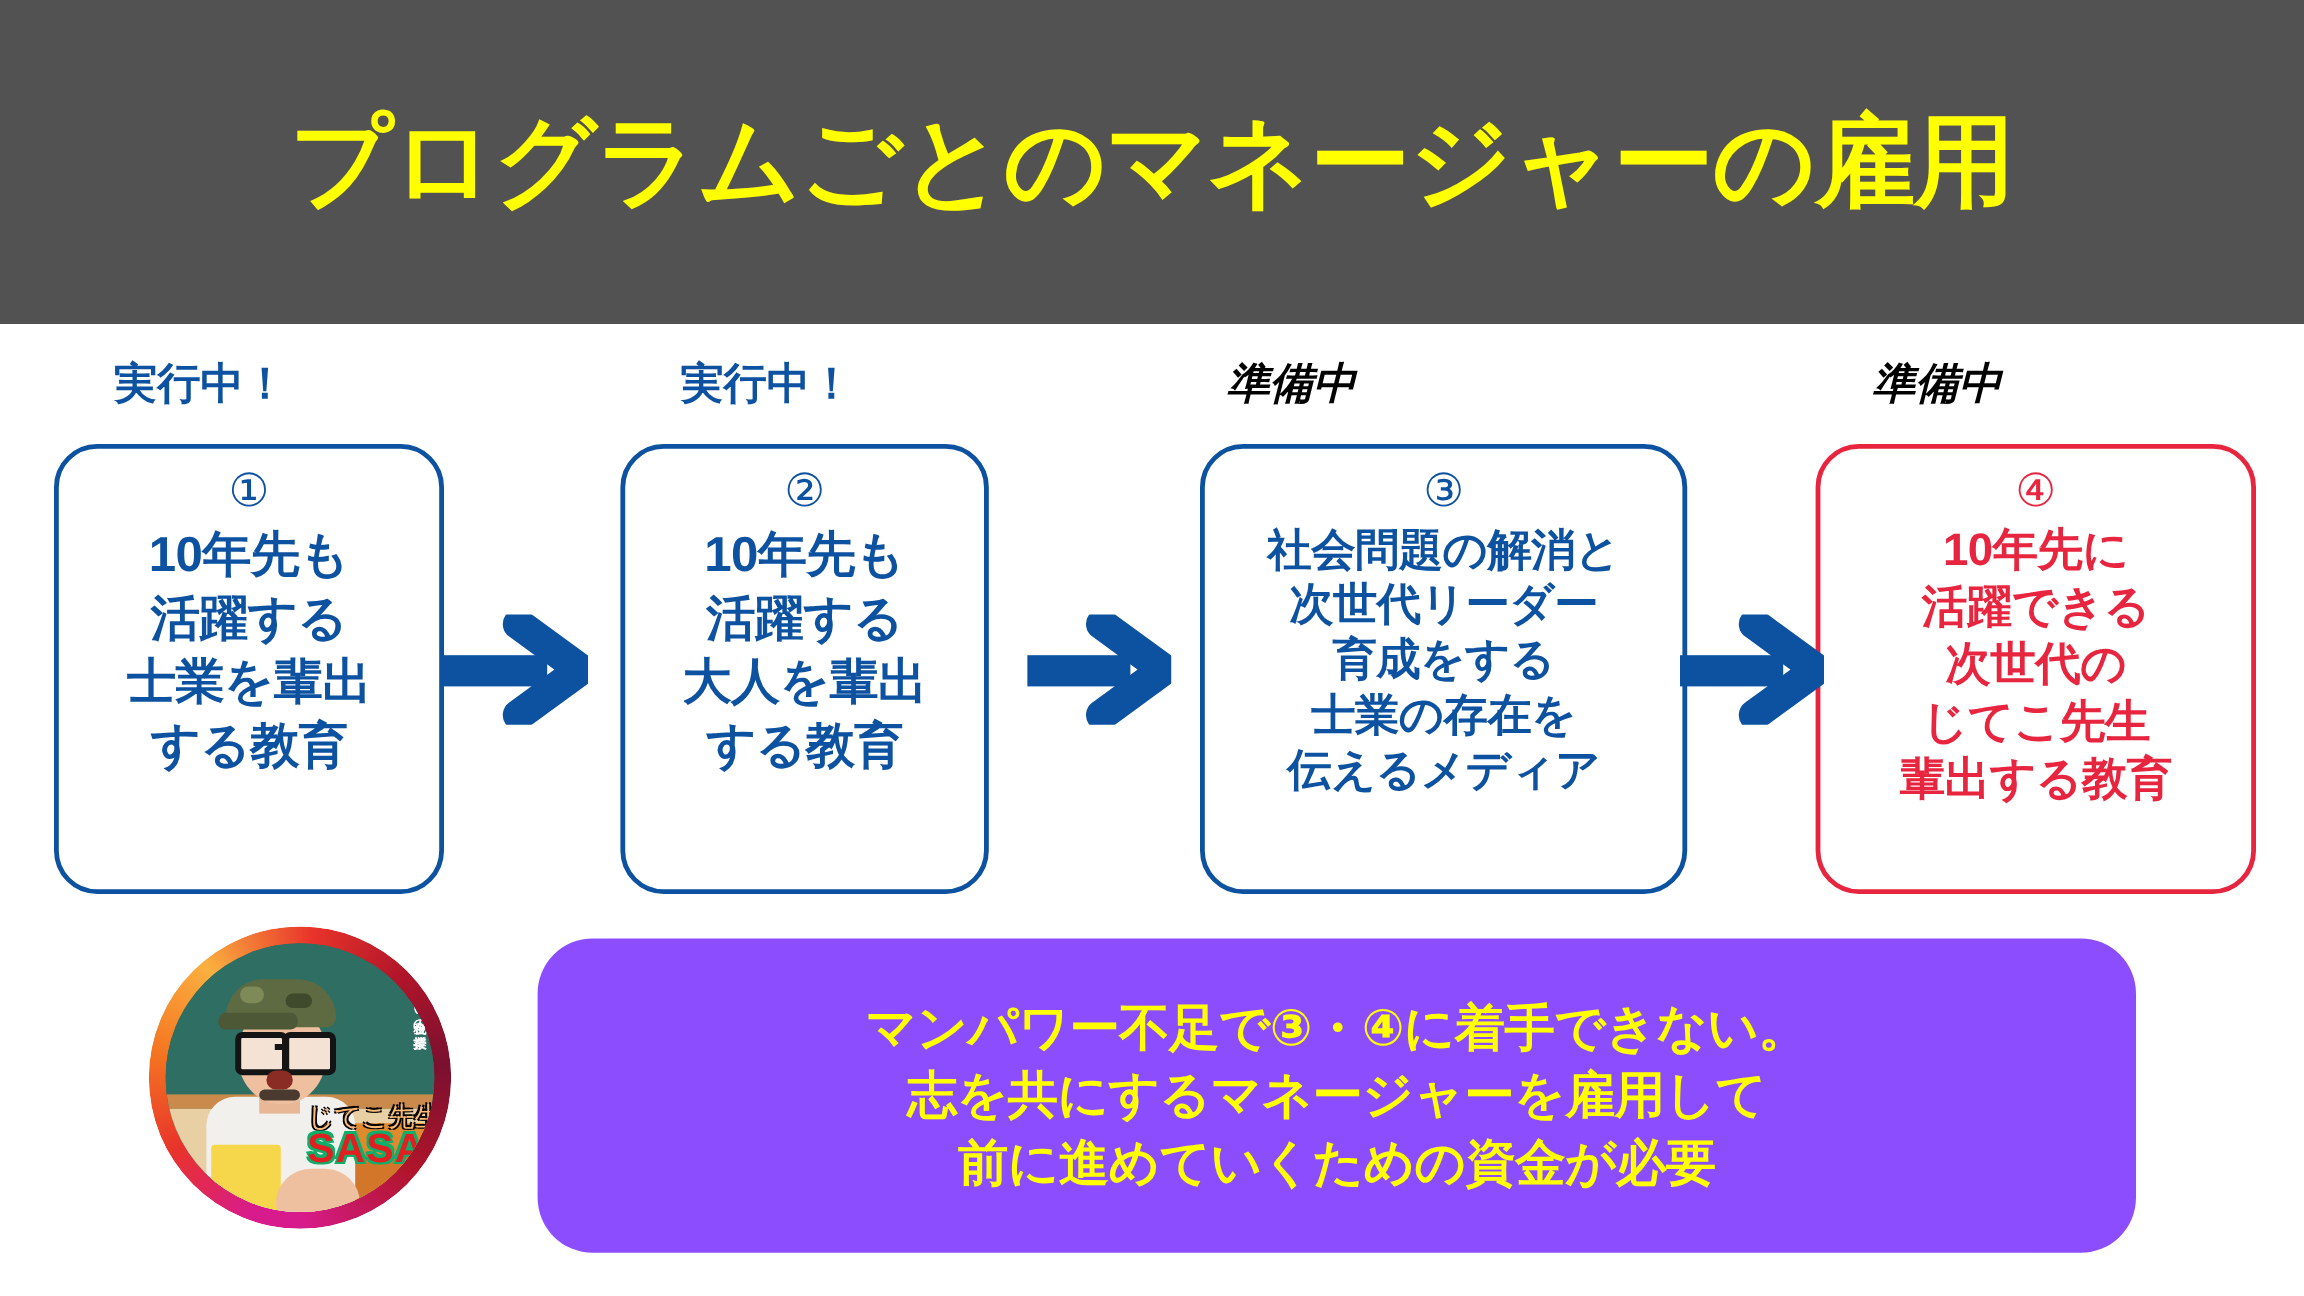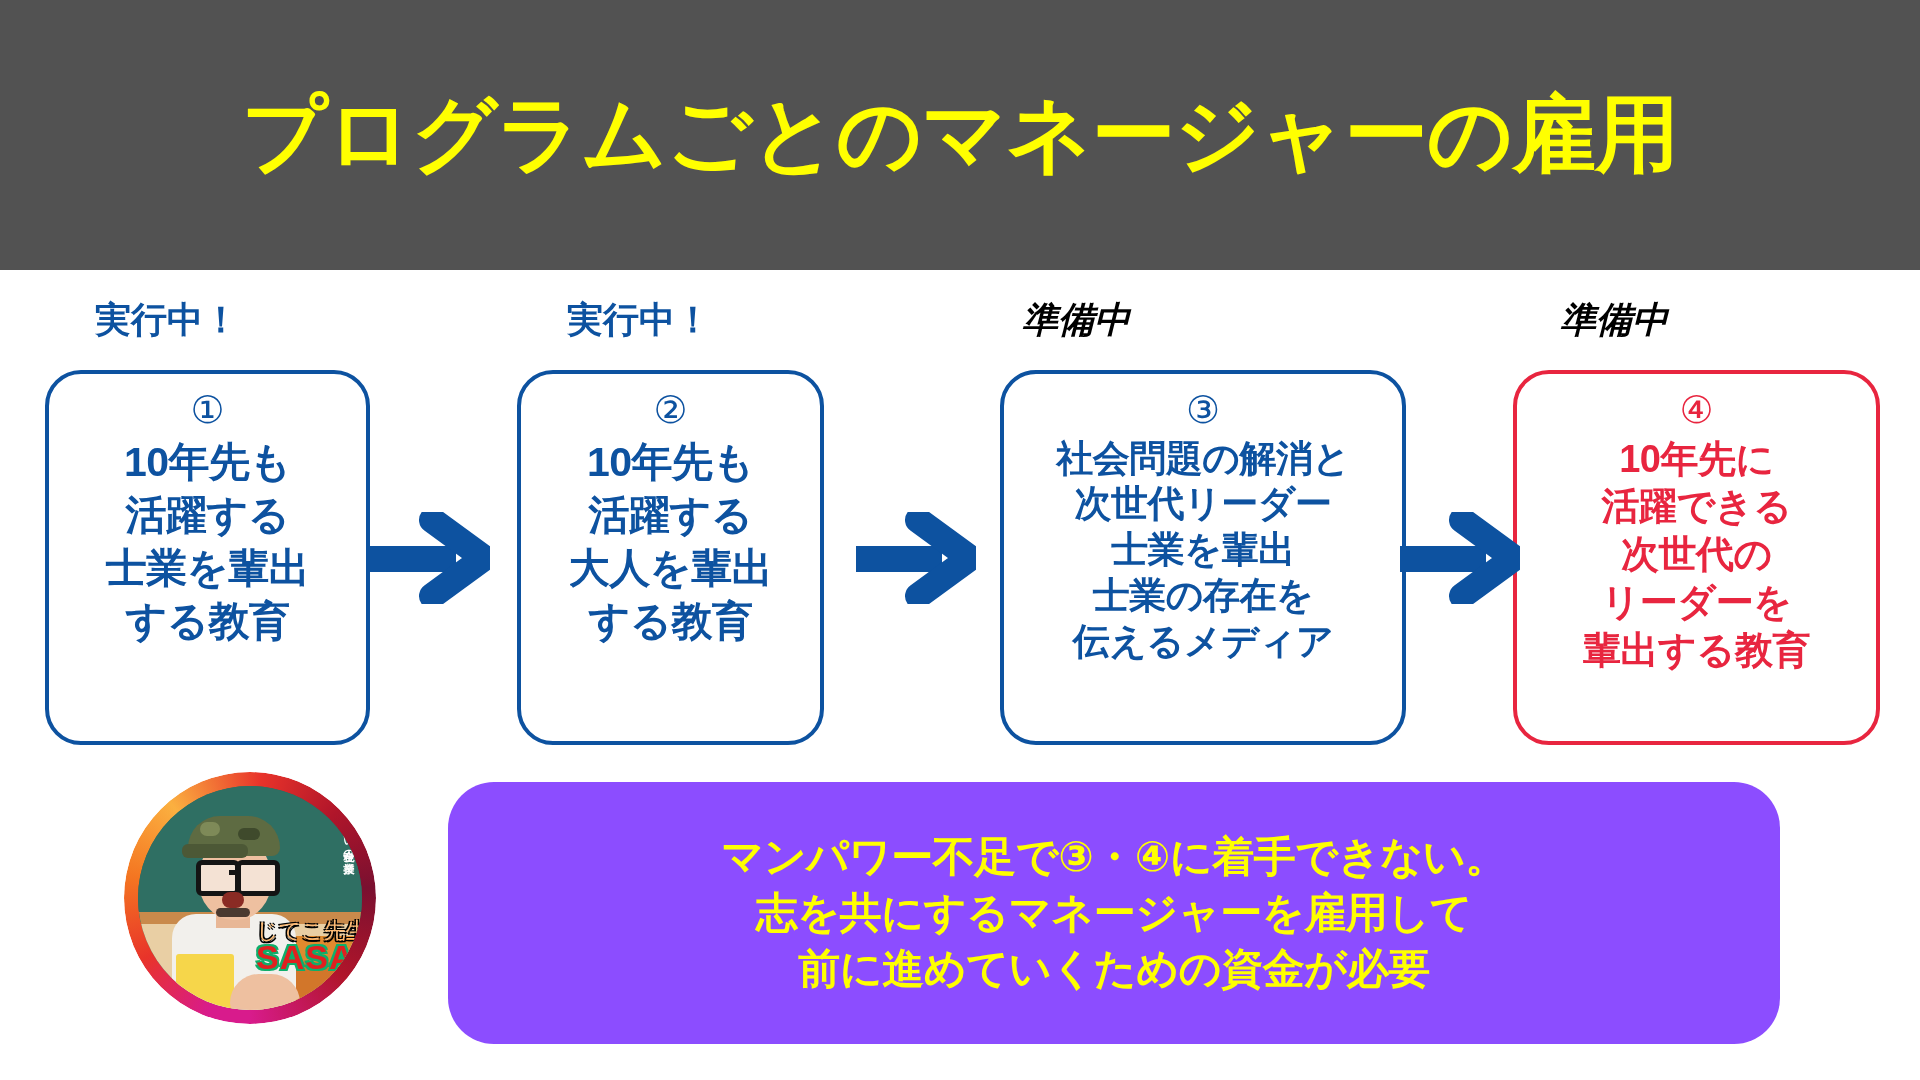--- a/index.html
+++ b/index.html
@@ -193,31 +193,31 @@
   <div class="box-text">10年先も
 活躍する
 大人を輩出
 する教育</div>
 </div>
 
 <div class="flow-box wide" style="left:1000px;width:406px;">
   <div class="box-num">③</div>
   <div class="box-text">社会問題の解消と
 次世代リーダー
-士業を輩出
+育成をする
 士業の存在を
 伝えるメディア</div>
 </div>
 
 <div class="flow-box red" style="left:1513px;width:367px;">
   <div class="box-num">④</div>
   <div class="box-text">10年先に
 活躍できる
 次世代の
-リーダーを
+じてこ先生
 輩出する教育</div>
 </div>
 
 <div class="arrow" style="left:370px;">
   <svg width="120" height="92" viewBox="0 0 120 92">
     <rect x="0" y="34" width="86" height="26" fill="#0d52a0"></rect>
     <path d="M 62 8 L 114 46 L 62 84" fill="none" stroke="#0d52a0" stroke-width="26" stroke-linecap="round" stroke-linejoin="round"></path>
   </svg>
 </div>
 

